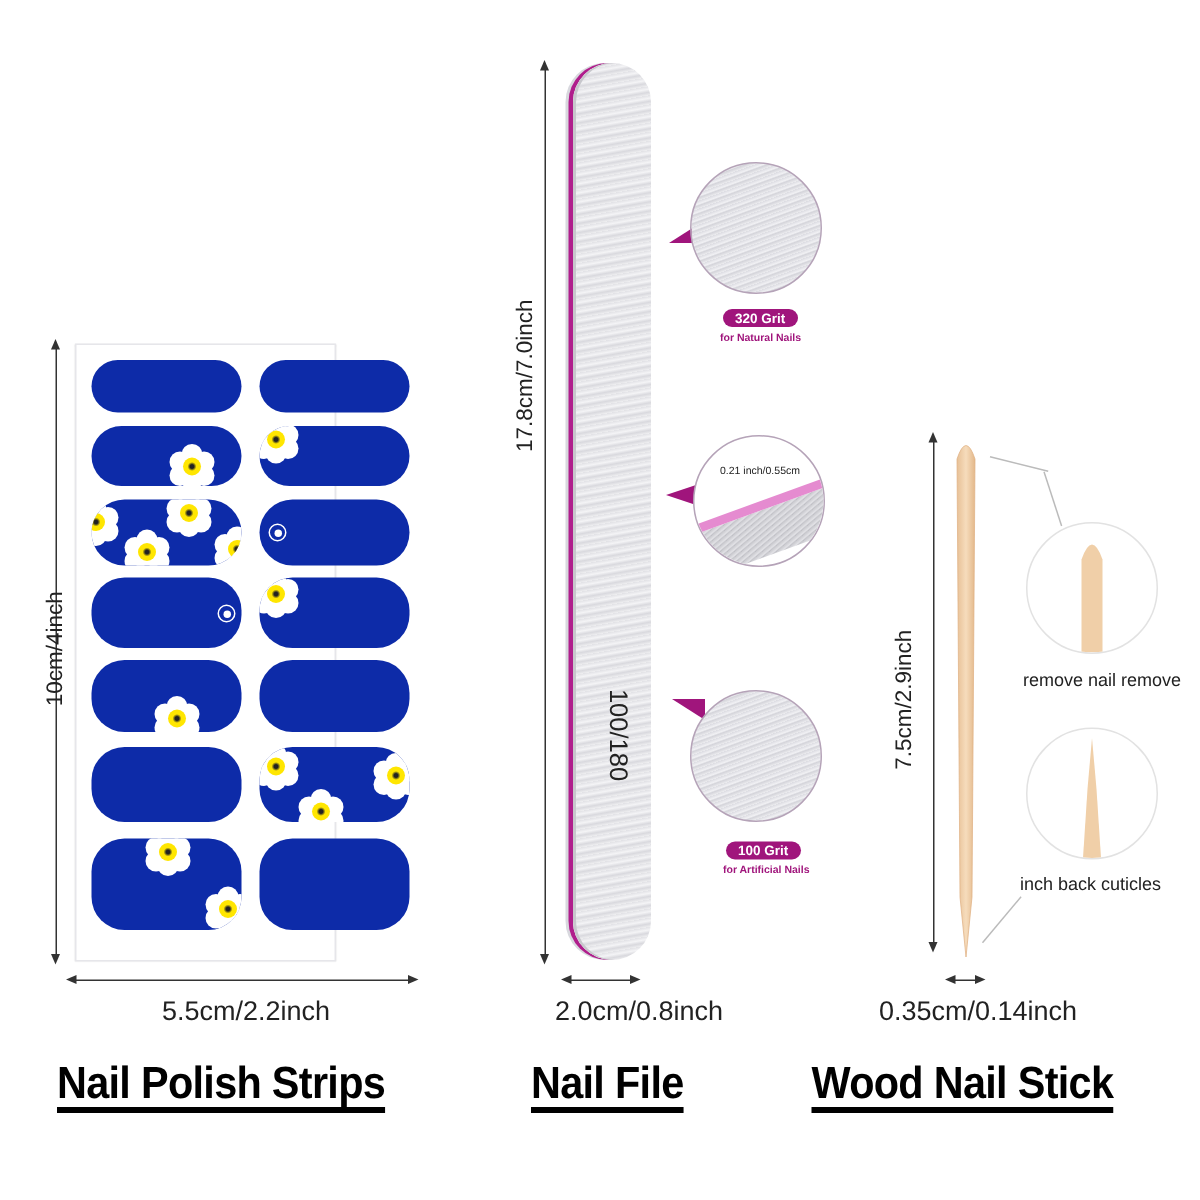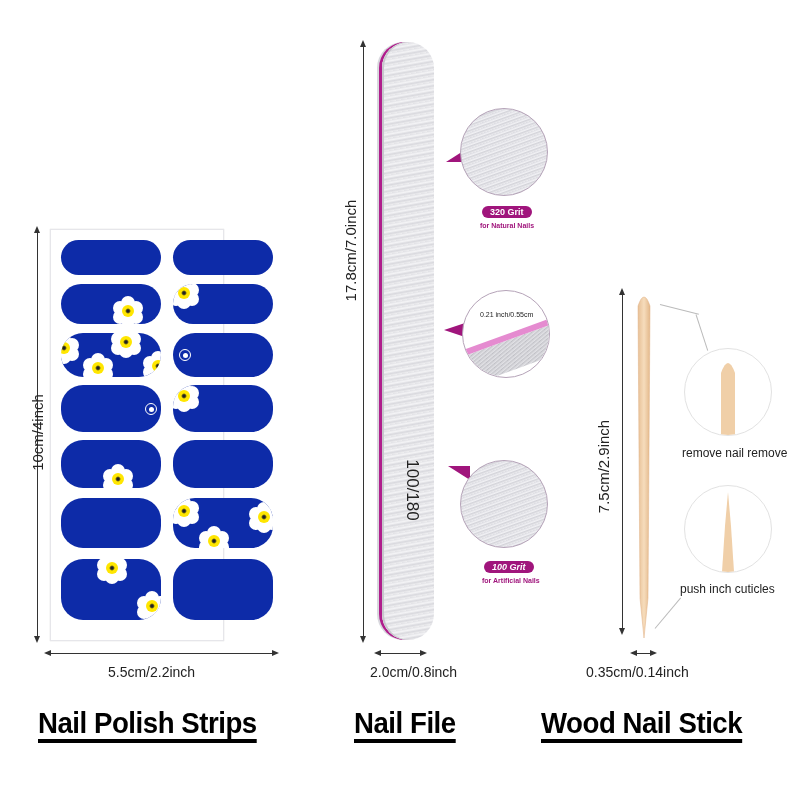--- a/index.html
+++ b/index.html
@@ -1,18 +1,18 @@
 <!DOCTYPE html>
 <html><head>
 <meta charset="utf-8">
 <style>
   html, body { margin:0; padding:0; background:#ffffff; }
   body { width:800px; height:800px; position:relative; overflow:hidden; font-family:"Liberation Sans", sans-serif; color:#111; }
   .abs { position:absolute; }
-  .dim-text { font-size:14px; color:#222; white-space:nowrap; }
+  .dim-text { font-size:18px; color:#222; white-space:nowrap; }
   .vtext { transform:rotate(-90deg); transform-origin:center; }
   .vline { position:absolute; width:1px; background:#333; }
   .hline { position:absolute; height:1px; background:#333; }
   .arrow-up, .arrow-down, .arrow-left, .arrow-right { position:absolute; width:0; height:0; }
   .arrow-up { border-left:3px solid transparent; border-right:3px solid transparent; border-bottom:7px solid #333; }
   .arrow-down { border-left:3px solid transparent; border-right:3px solid transparent; border-top:7px solid #333; }
   .arrow-left { border-top:3px solid transparent; border-bottom:3px solid transparent; border-right:7px solid #333; }
   .arrow-right { border-top:3px solid transparent; border-bottom:3px solid transparent; border-left:7px solid #333; }
 
   
@@ -226,21 +226,21 @@
 <div class="grit-sub" style="left:480px;top:222px;">for Natural Nails</div>
 
 <div class="pointer" style="left:444px;top:322px;border-top:8px solid transparent;border-bottom:8px solid transparent;border-right:24px solid #a0157c;"></div>
 <div class="circle-zoom" style="left:462px;top:290px;background:#fff;overflow:hidden;">
   <div style="position:absolute;left:-20px;top:42px;width:140px;height:30px;background:repeating-linear-gradient(160deg,#c9c9ce 0,#e2e2e6 2px,#bfbfc5 3px);transform:rotate(-20deg);border-top:6px solid #e58bd0;"></div>
 </div>
 <div class="abs" style="left:480px;top:311px;font-size:7px;color:#222;white-space:nowrap;">0.21 inch/0.55cm</div>
 
 <div class="pointer" style="left:448px;top:466px;border-top:0 solid transparent;border-bottom:14px solid transparent;border-right:0;border-left:22px solid #a0157c;transform:scaleX(-1);"></div>
 <div class="circle-zoom" style="left:460px;top:460px;"></div>
-<div class="grit-badge" style="left:484px;top:561px;font-style:italic;">100 Grit</div>
+<div class="grit-badge" style="left:484px;top:561px;">100 Grit</div>
 <div class="grit-sub" style="left:482px;top:577px;">for Artificial Nails</div>
 
 <div>
   <div class="arrow-left" style="left:374px;top:650px;"></div>
   <div class="hline" style="left:378px;top:653px;width:46px;"></div>
   <div class="arrow-right" style="left:420px;top:650px;"></div>
   <div class="abs dim-text" style="left:370px;top:664px;">2.0cm/0.8inch</div>
 </div>
 
 <div class="title" style="left:354px;">Nail File</div>
@@ -270,21 +270,21 @@
       <path d="M36 86 L36 24 Q43 4 50 24 L50 86 Z" fill="#f0cfa8"></path>
     </svg>
 </div>
 <div class="stick-caption" style="left:682px;top:446px;">remove nail remove</div>
 
 <div class="stick-circle" style="left:684px;top:485px;">
   <svg width="86" height="86" viewBox="0 0 86 86">
       <path d="M37 86 L40 40 L43 6 L46 40 L49 86 Z" fill="#f0cfa8"></path>
     </svg>
 </div>
-<div class="stick-caption" style="left:680px;top:582px;">push inch cuticles</div>
+<div class="stick-caption" style="left:680px;top:582px;">inch back cuticles</div>
 <div class="leader" style="left:655px;top:628px;width:40px;transform:rotate(-50deg);"></div>
 
 <div>
   <div class="arrow-left" style="left:630px;top:650px;"></div>
   <div class="hline" style="left:634px;top:653px;width:18px;"></div>
   <div class="arrow-right" style="left:650px;top:650px;"></div>
   <div class="abs dim-text" style="left:586px;top:664px;">0.35cm/0.14inch</div>
 </div>
 
 <div class="title" style="left:541px;">Wood Nail Stick</div>

